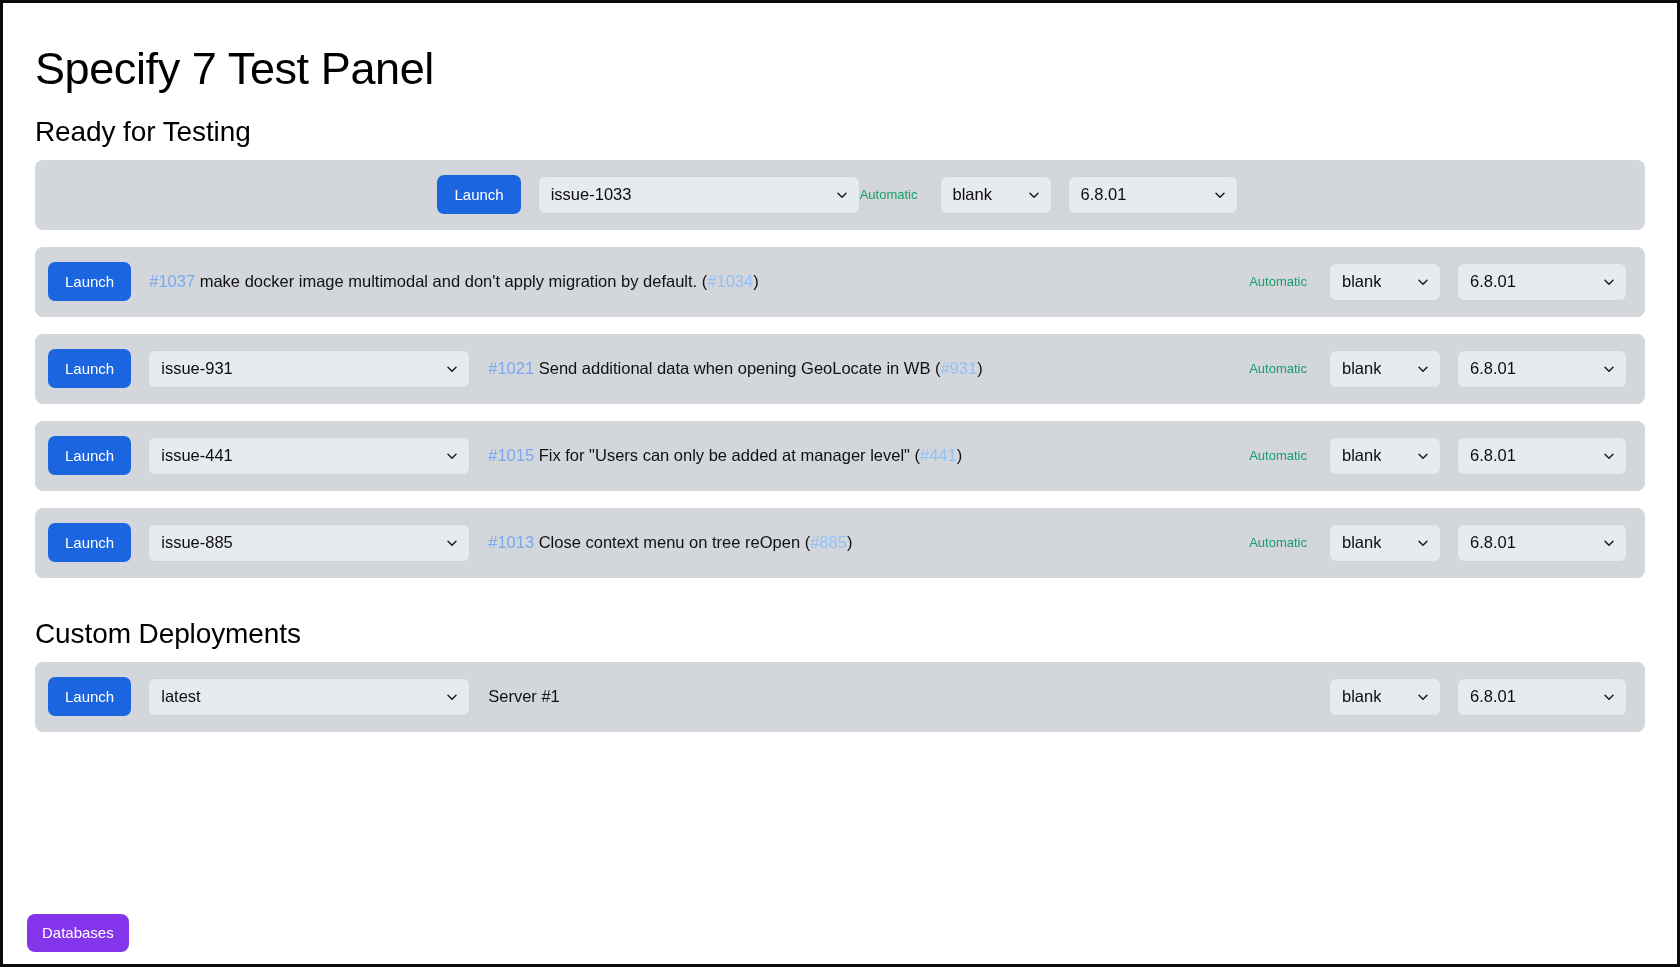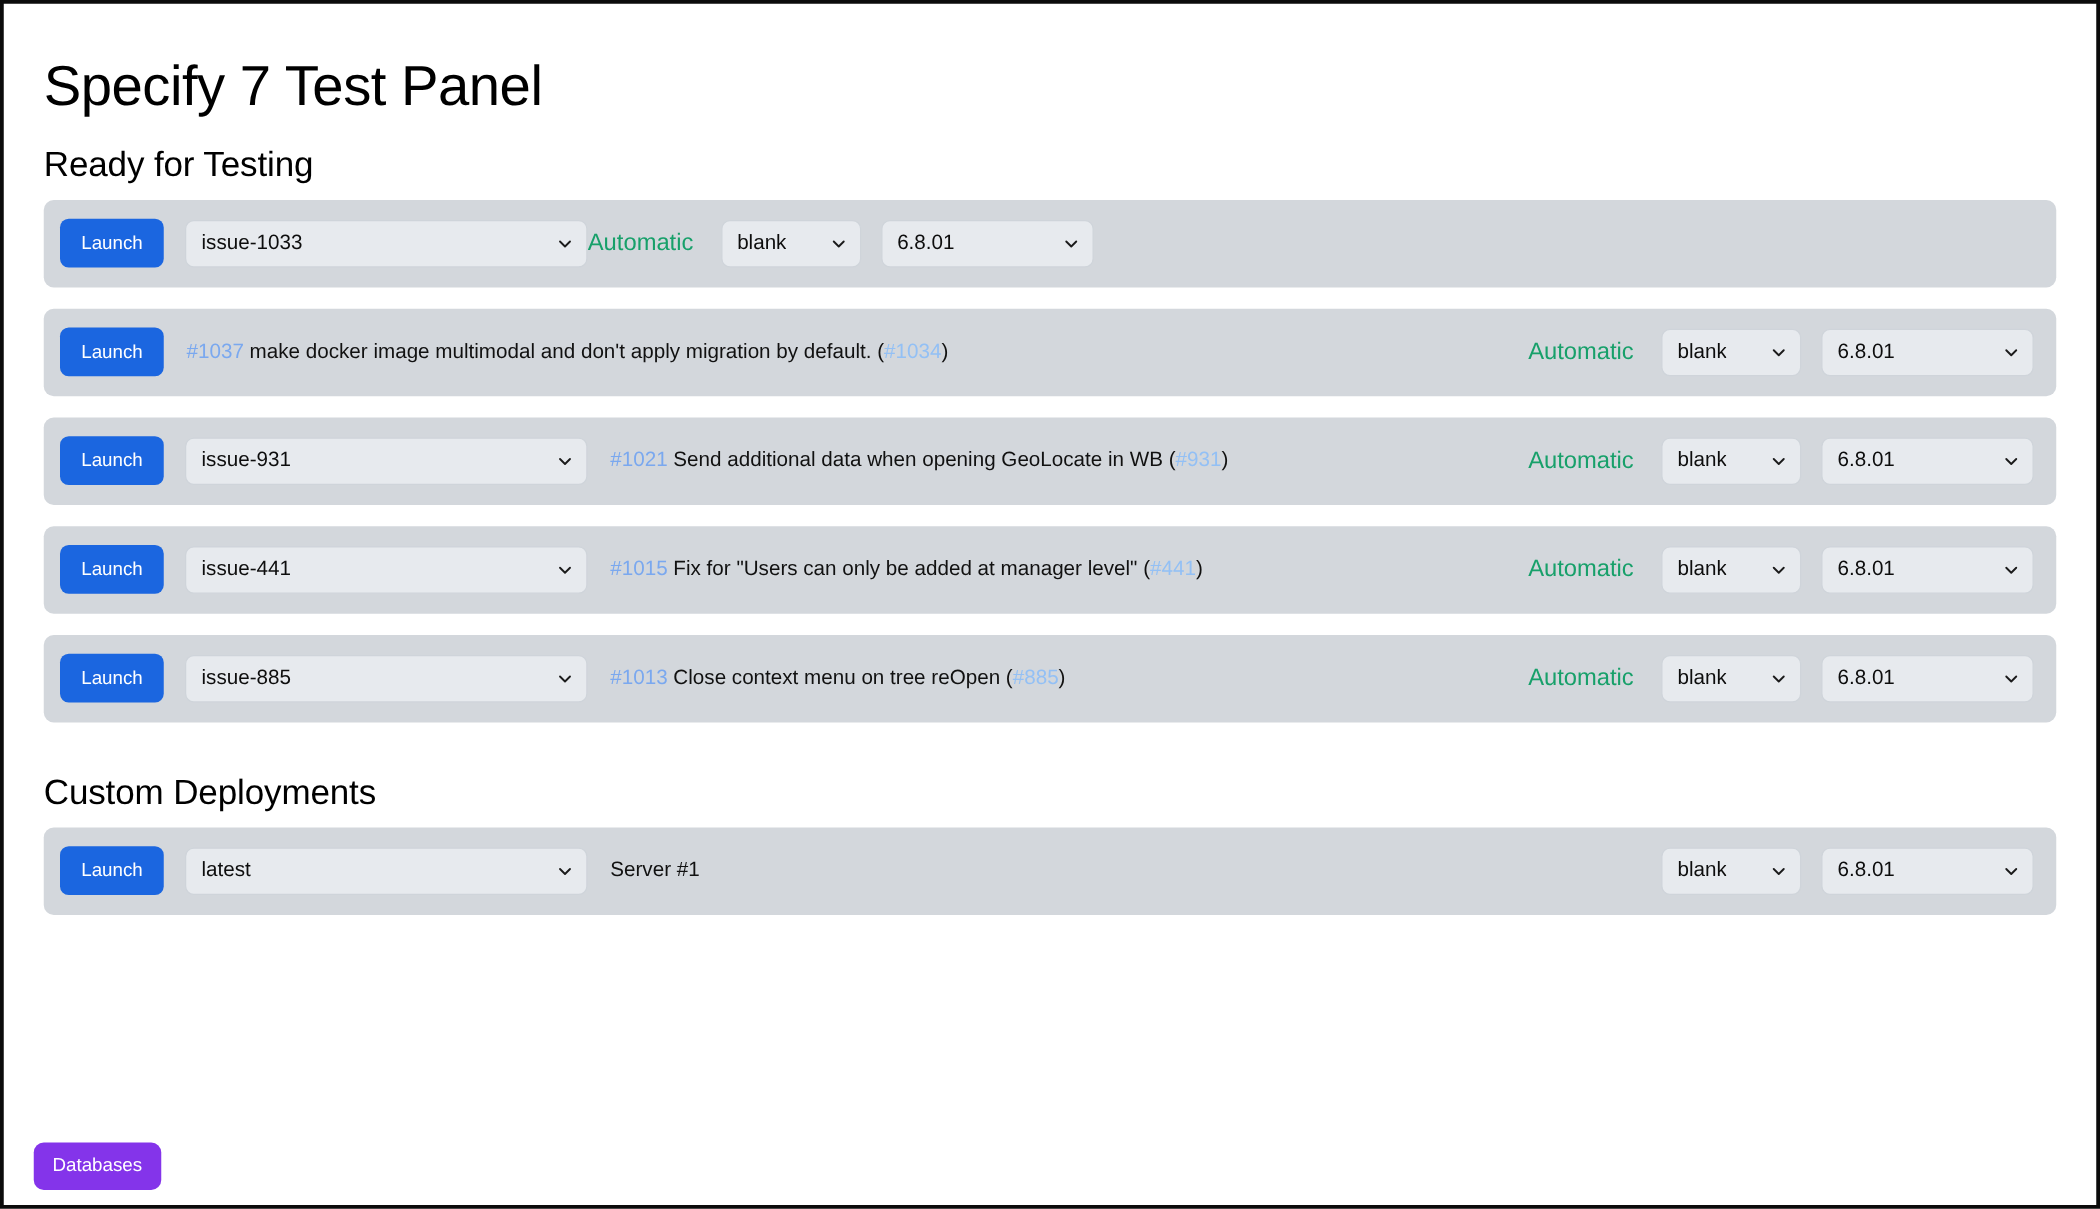--- a/index.html
+++ b/index.html
@@ -44,20 +44,21 @@
   .rows { display: flex; flex-direction: column; gap: 17px; }
 
   .row {
     background: #d3d7dc;
     border-radius: 8px;
     height: 70px;
     display: flex;
     align-items: center;
     padding: 0 18px 0 13px;
     gap: 0;
+    justify-content: center;
   }
 
   .launch-btn {
     background: #1b66e0;
     color: #ffffff;
     font-size: 15px;
     font-family: "Liberation Sans", sans-serif;
     border: none;
     border-radius: 7px;
     height: 39px;
@@ -105,21 +106,21 @@
     font-size: 16.5px;
     color: #111111;
     white-space: nowrap;
     overflow: hidden;
   }
   .issue-text .lnk { color: #7aa8ef; }
   .issue-text .lnk.alt { color: #93c0f5; }
 
   .mode {
     flex: 0 0 auto;
-    font-size: 19px;
+    font-size: 13px;
     color: #17a06a;
     margin-right: 22px;
     white-space: nowrap;
   }
   .mode.empty { color: transparent; }
 
   .databases-btn {
     position: absolute;
     left: 24px;
     bottom: 28px;

